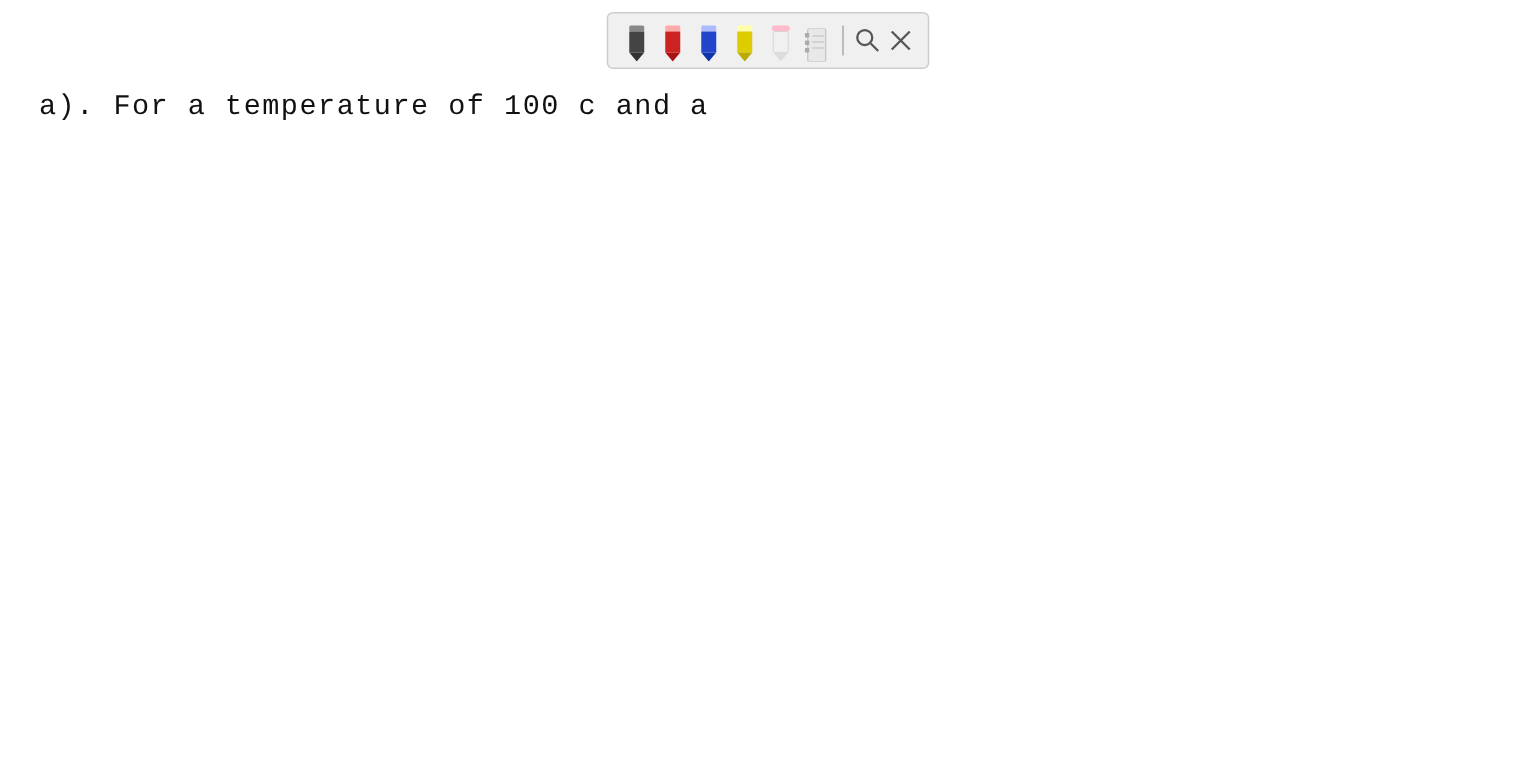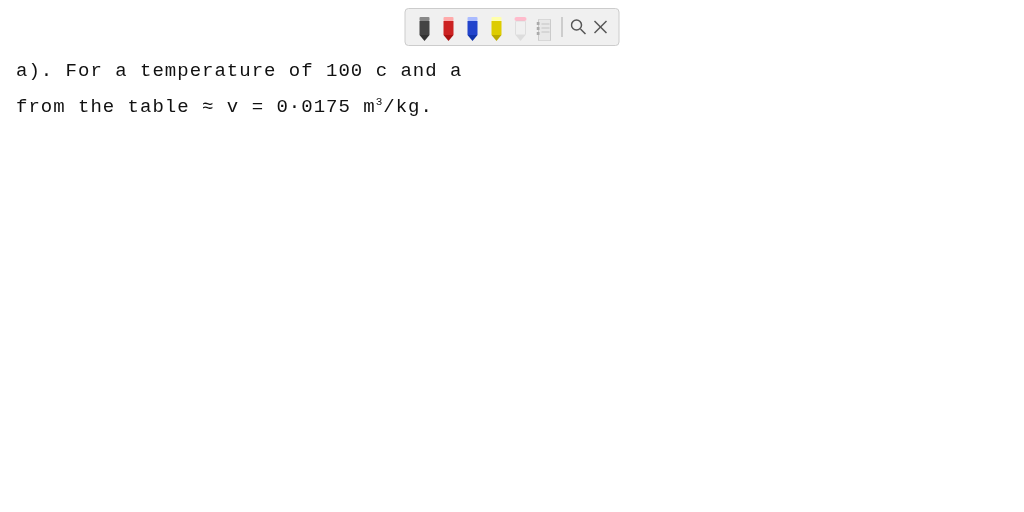--- a/index.html
+++ b/index.html
@@ -61,21 +61,21 @@
       color: #555;
     }
 
     
     .content-area {
       position: absolute;
       top: 50px;
       left: 0;
       right: 0;
       bottom: 0;
-      padding: 10px 16px;
+      padding: 10px 26px;
     }
 
     
     .hw {
       font-family: 'Courier New', monospace;
       font-size: 19px;
       color: #111;
       letter-spacing: 1px;
     }
 
@@ -164,20 +164,15 @@
   </div>
 </div>
 
 <div class="content-area">
 
   <div class="content-line">
     <span class="hw">a).  For  a    temperature   of  100 c   and  a</span>
   </div>
 
 
-  <div class="content-line">
-    <span class="hw">
-      <span>from  the      table  ≈    v = 0·0175  m</span><sup>3</sup><span>/kg.</span>
-    </span>
-  </div>
 
 
 </div>
 
 </body></html>

